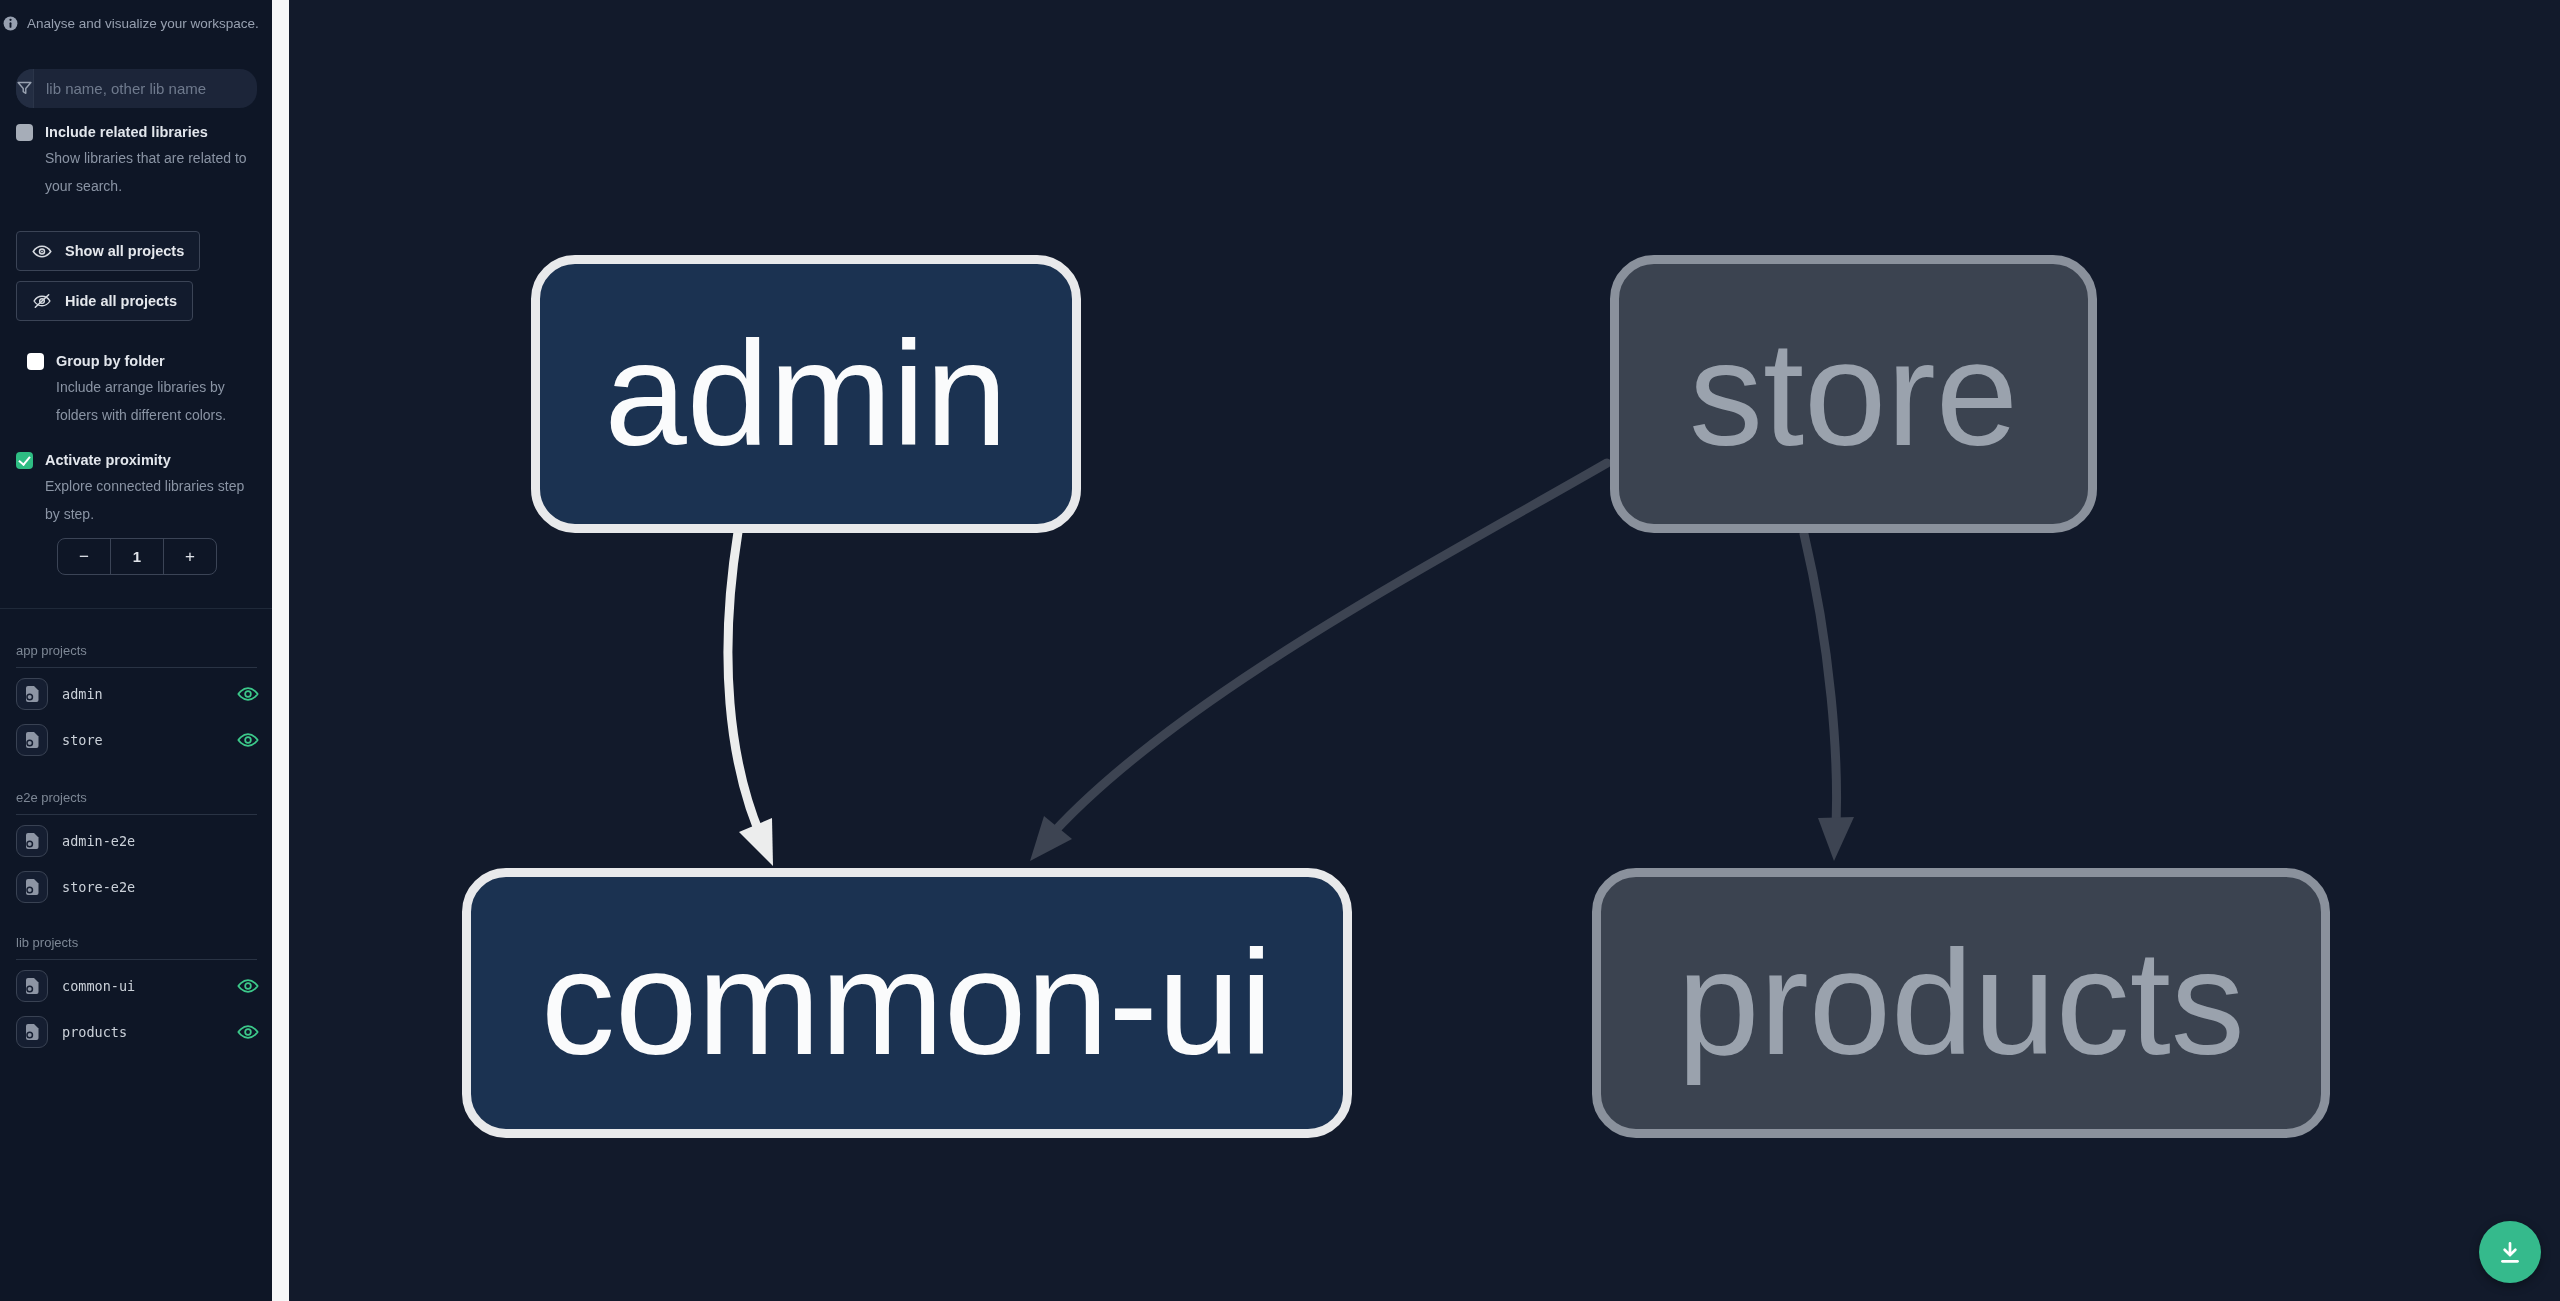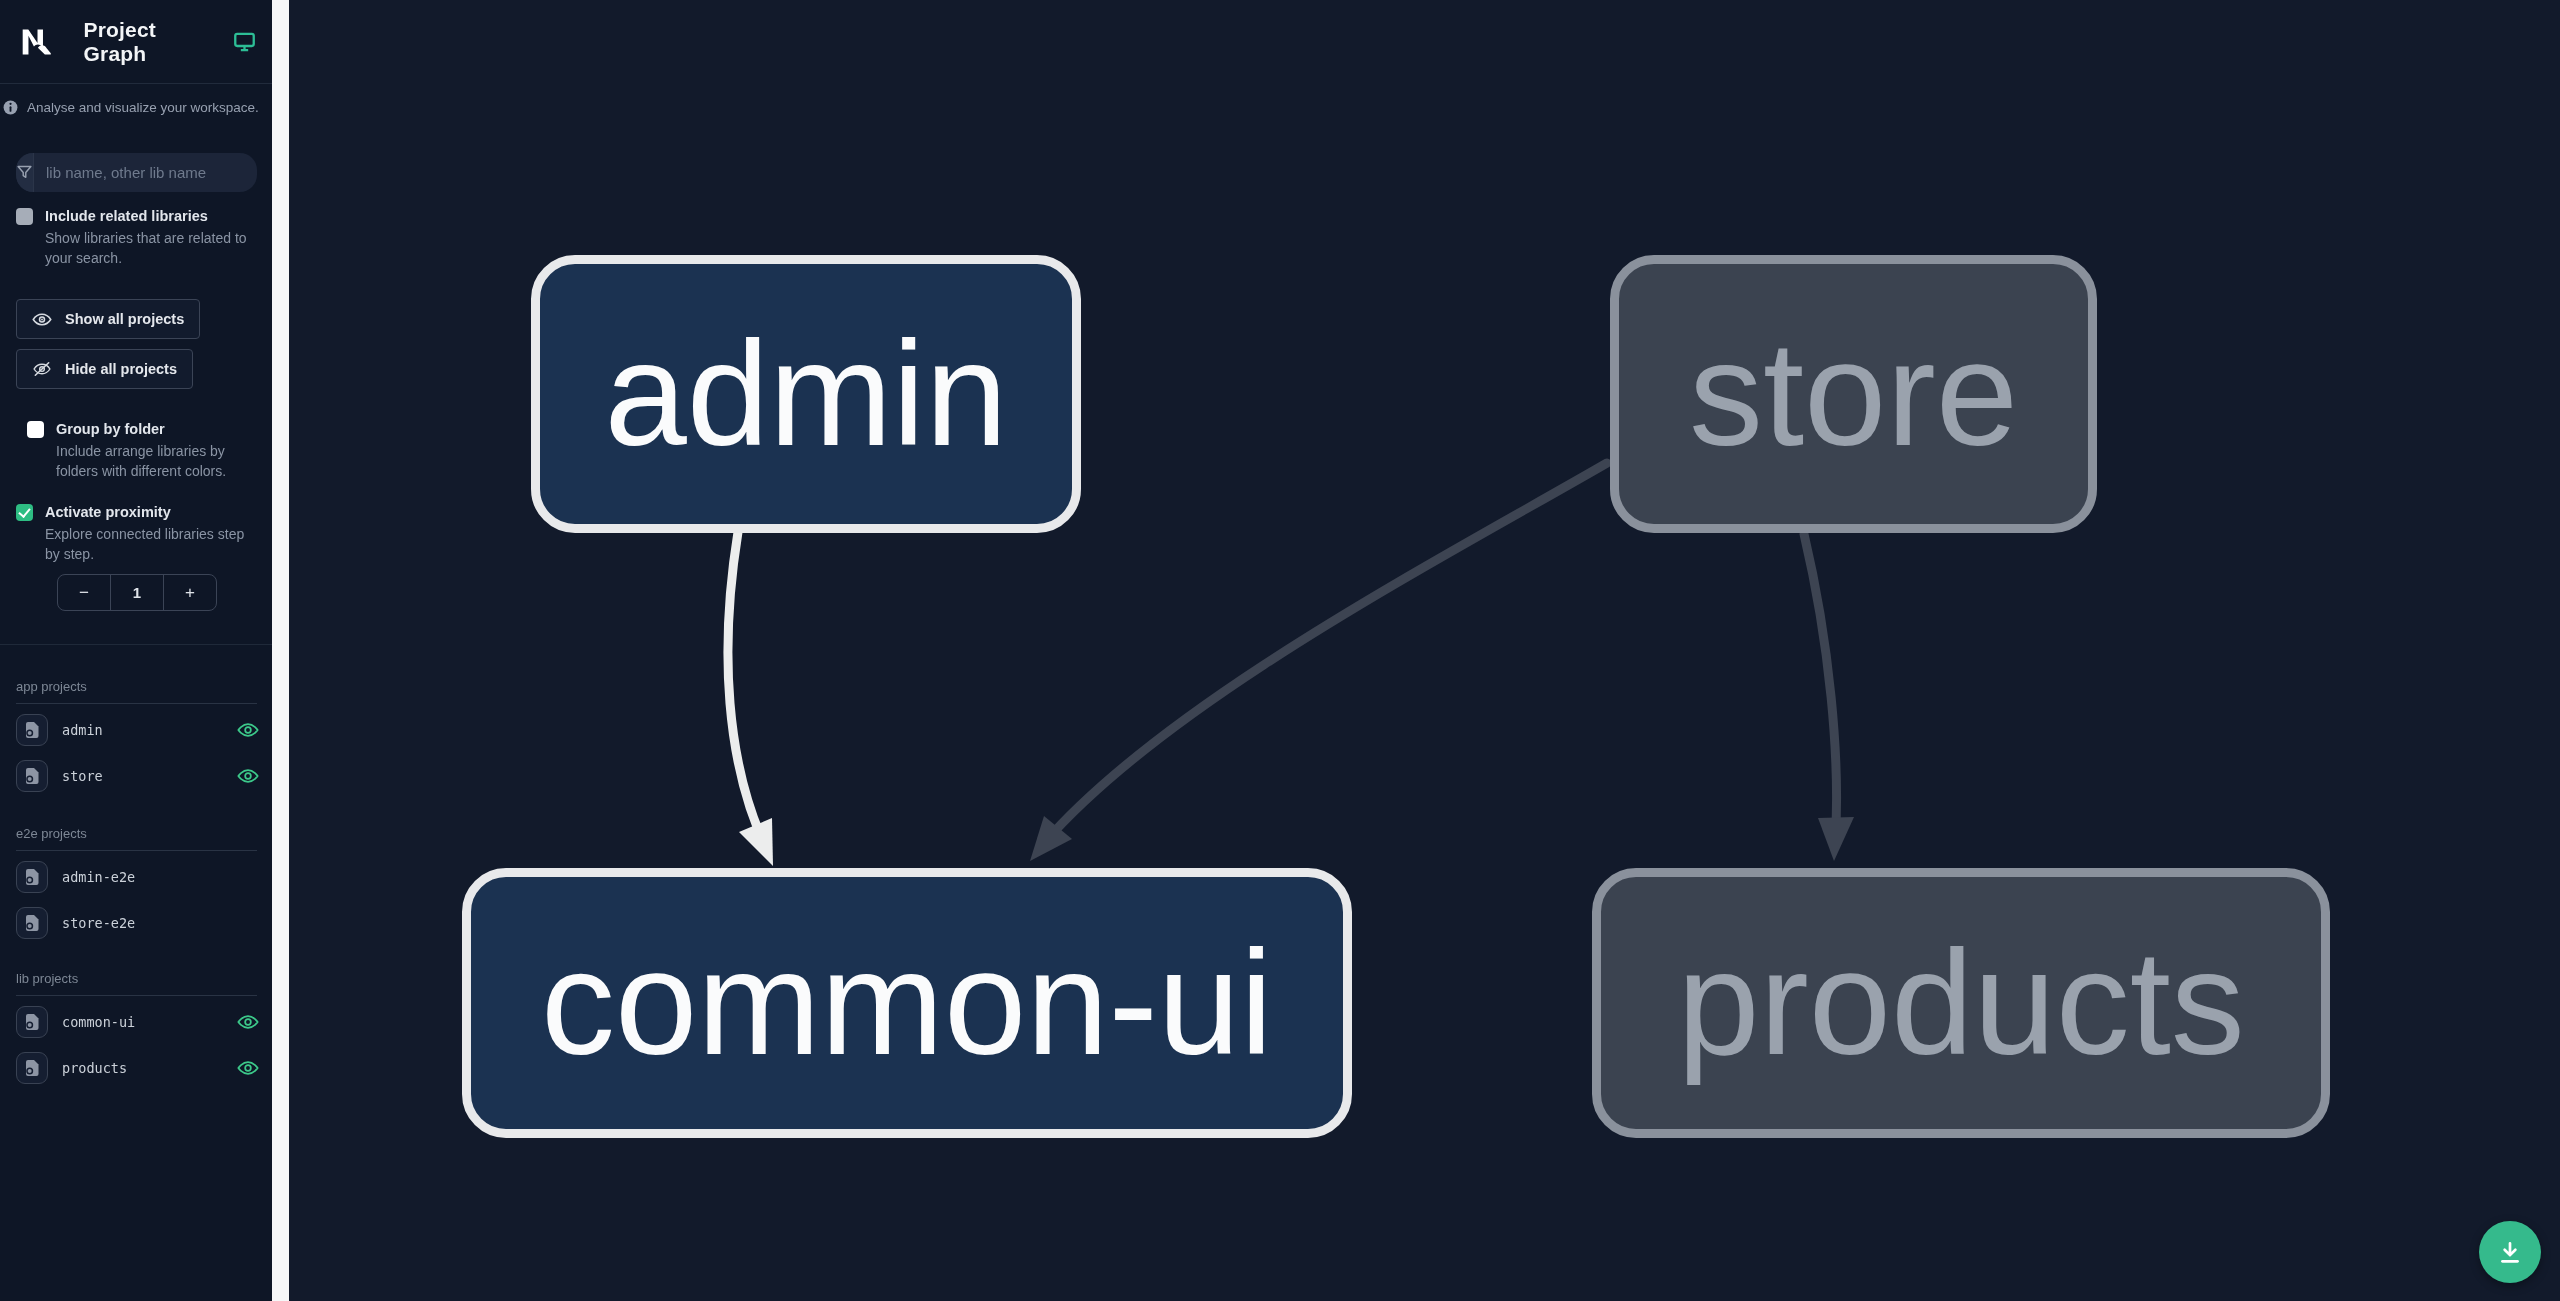--- a/index.html
+++ b/index.html
@@ -18,21 +18,21 @@
   .filter-input { flex:1; background:transparent; border:none; outline:none; padding:0 12px; font-size:15px; color:#d6dae1; font-family:"Liberation Sans", sans-serif; }
   .filter-input::placeholder { color:#6f7a8d; }
 
   .cb-block { display:grid; grid-template-columns:17px 1fr; column-gap:12px; padding:0 16px; }
   .cb-box { width:17px; height:17px; border-radius:4px; margin-top:1px; position:relative; }
   .cb-gray { background:#a6adb8; }
   .cb-white { background:#ffffff; }
   .cb-green { background:#2ebd83; }
   .cb-green::after { content:""; position:absolute; left:5px; top:2px; width:5px; height:9px; border:solid #fff; border-width:0 2.4px 2.4px 0; transform:rotate(40deg); }
   .cb-label { font-size:14.5px; font-weight:bold; color:#e2e6ec; line-height:18px; }
-  .cb-desc { grid-column:2; font-size:14px; color:#8a94a4; line-height:20px; margin-top:3px; max-width:206px; }
+  .cb-desc { grid-column:2; font-size:14px; color:#8a94a4; line-height:28px; margin-top:3px; max-width:206px; }
 
   .sb-btn { margin:10px 16px 0; height:40px; border:1px solid #3b4456; border-radius:4px; background:#121b2d; display:flex; align-items:center; gap:13px; padding:0 15px; font-size:14.5px; font-weight:bold; color:#e4e7ec; cursor:pointer; }
   .sb-btn:first-of-type { margin-top:31px; }
 
   .stepper { margin:10px 0 0 57px; width:160px; height:37px; border:1px solid #3b4456; border-radius:8px; display:flex; align-items:stretch; color:#dfe3e9; }
   .stepper .cell { flex:1; display:flex; align-items:center; justify-content:center; font-size:17px; }
   .stepper .cell + .cell { border-left:1px solid #3b4456; }
   .stepper .val { font-size:15px; font-weight:bold; }
 
   .sb-divider { margin-top:33px; border-top:1px solid #1f2939; }
@@ -55,33 +55,20 @@
   .node-lit { background:#1b3251; border:9px solid #e8e9eb; color:#fafbfc; }
   .node-dim { background:#3b4350; border:9px solid #8a919c; color:#9aa2ad; }
 
   .fab { position:absolute; left:2190px; top:1221px; width:62px; height:62px; border-radius:50%; background:#35ba8c; display:flex; align-items:center; justify-content:center; cursor:pointer; box-shadow:0 3px 10px rgba(0,0,0,.35); }
 </style>
 </head>
 <body>
 
 <aside class="sidebar">
 
-  <div class="sb-header">
-    <svg width="40" height="40" viewBox="0 0 48 48">
-      <path fill="#ffffff" d="M6 40V8h7.2L25 25.4V8h7v23.5c-3.2-5.2-8.6-5.8-11.6-1.6L13.4 16V40H6z"></path>
-      <path fill="#ffffff" d="M25.5 31.5c2.8-4.6 9-4.2 11.2.6l5.3 6.4V40h-7.6l-8.9-8.5z"></path>
-    </svg>
-    <span class="sb-title">Project Graph</span>
-    <span class="sb-monitor">
-      <svg width="21" height="20" viewBox="0 0 20 18">
-        <rect x="1.2" y="1.2" width="17.6" height="11.6" rx="1.8" fill="none" stroke="#2dbe96" stroke-width="2.2"></rect>
-        <path d="M6.5 16.8h7M10 13v3.8" stroke="#2dbe96" stroke-width="2.2"></path>
-      </svg>
-    </span>
-  </div>
 
   <div class="sb-info">
     <svg width="15" height="15" viewBox="0 0 16 16">
       <circle cx="8" cy="8" r="7.4" fill="#97a0b0"></circle>
       <rect x="7" y="6.6" width="2" height="6" rx="1" fill="#0e1626"></rect>
       <circle cx="8" cy="4" r="1.2" fill="#0e1626"></circle>
     </svg>
     <span>Analyse and visualize your workspace.</span>
   </div>
 

